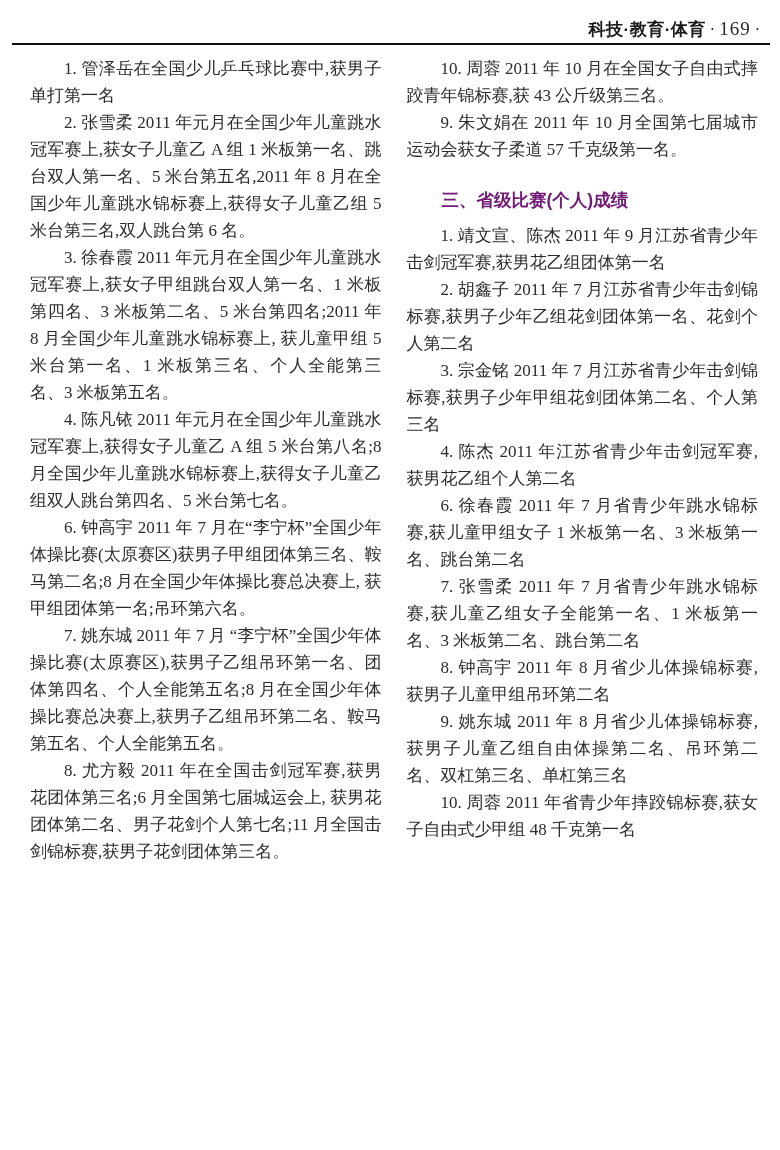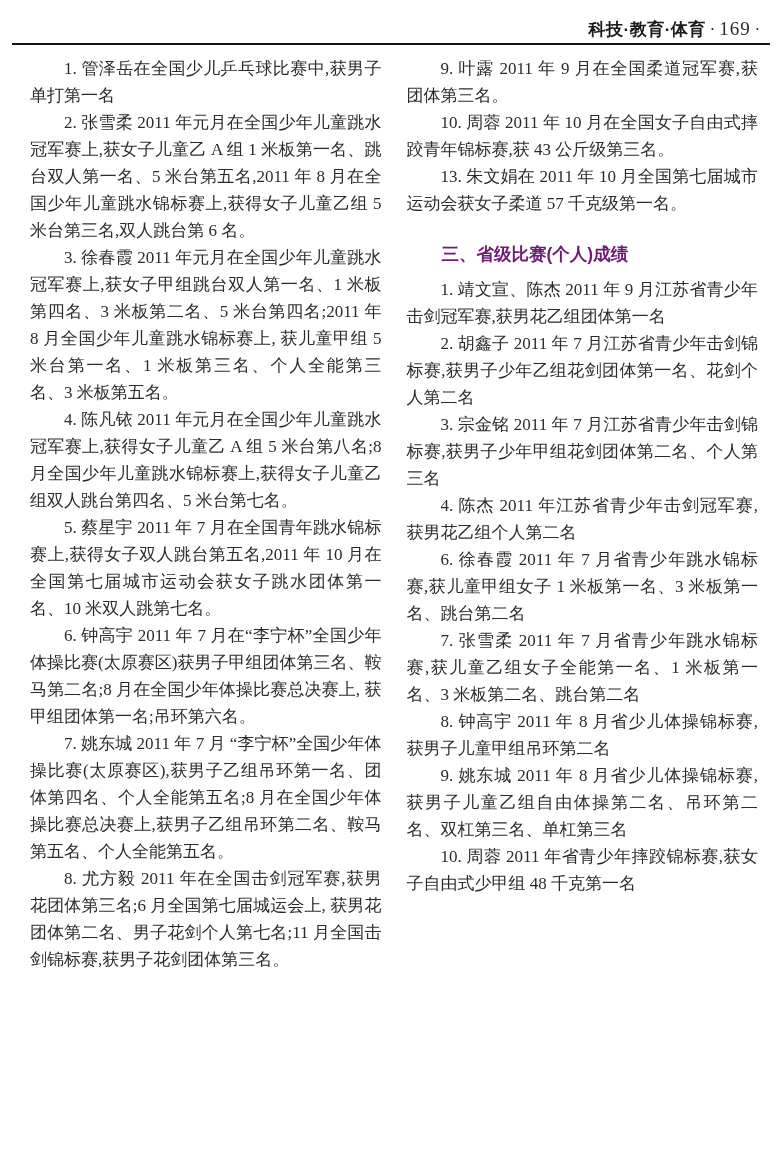--- a/index.html
+++ b/index.html
@@ -90,31 +90,29 @@
   </div>
 
   <div class="top-rule"></div>
 
   <div class="columns">
     <div class="col">
         <p class="para">1. 管泽岳在全国少儿乒乓球比赛中,获男子单打第一名</p>
         <p class="para">2. 张雪柔 2011 年元月在全国少年儿童跳水冠军赛上,获女子儿童乙 A 组 1 米板第一名、跳台双人第一名、5 米台第五名,2011 年 8 月在全国少年儿童跳水锦标赛上,获得女子儿童乙组 5 米台第三名,双人跳台第 6 名。</p>
         <p class="para">3. 徐春霞 2011 年元月在全国少年儿童跳水冠军赛上,获女子甲组跳台双人第一名、1 米板第四名、3 米板第二名、5 米台第四名;2011 年 8 月全国少年儿童跳水锦标赛上, 获儿童甲组 5 米台第一名、1 米板第三名、个人全能第三名、3 米板第五名。</p>
         <p class="para">4. 陈凡铱 2011 年元月在全国少年儿童跳水冠军赛上,获得女子儿童乙 A 组 5 米台第八名;8 月全国少年儿童跳水锦标赛上,获得女子儿童乙组双人跳台第四名、5 米台第七名。</p>
-        <p class="para">5. 蔡星宇 2011 年 7 月在全国青年跳水锦标赛上,获得女子双人跳台第五名,2011 年 10 月在全国第七届城市运动会获女子跳水团体第一名、10 米双人跳第七名。</p>
         <p class="para">6. 钟高宇 2011 年 7 月在“李宁杯”全国少年体操比赛(太原赛区)获男子甲组团体第三名、鞍马第二名;8 月在全国少年体操比赛总决赛上, 获甲组团体第一名;吊环第六名。</p>
         <p class="para">7. 姚东城 2011 年 7 月 “李宁杯”全国少年体操比赛(太原赛区),获男子乙组吊环第一名、团体第四名、个人全能第五名;8 月在全国少年体操比赛总决赛上,获男子乙组吊环第二名、鞍马第五名、个人全能第五名。</p>
         <p class="para">8. 尤方毅 2011 年在全国击剑冠军赛,获男花团体第三名;6 月全国第七届城运会上, 获男花团体第二名、男子花剑个人第七名;11 月全国击剑锦标赛,获男子花剑团体第三名。</p>
       </div>
 
     <div class="col">
       <div>
-          <p class="para">9. 叶露 2011 年 9 月在全国柔道冠军赛,获团体第三名。</p>
           <p class="para">10. 周蓉 2011 年 10 月在全国女子自由式摔跤青年锦标赛,获 43 公斤级第三名。</p>
-          <p class="para">13. 朱文娟在 2011 年 10 月全国第七届城市运动会获女子柔道 57 千克级第一名。</p>
+          <p class="para">9. 朱文娟在 2011 年 10 月全国第七届城市运动会获女子柔道 57 千克级第一名。</p>
         </div>
       <h3 class="section-heading">三、省级比赛(个人)成绩</h3>
       <div>
           <p class="para">1. 靖文宣、陈杰 2011 年 9 月江苏省青少年击剑冠军赛,获男花乙组团体第一名</p>
           <p class="para">2. 胡鑫子 2011 年 7 月江苏省青少年击剑锦标赛,获男子少年乙组花剑团体第一名、花剑个人第二名</p>
           <p class="para">3. 宗金铭 2011 年 7 月江苏省青少年击剑锦标赛,获男子少年甲组花剑团体第二名、个人第三名</p>
           <p class="para">4. 陈杰 2011 年江苏省青少年击剑冠军赛,获男花乙组个人第二名</p>
           <p class="para">6. 徐春霞 2011 年 7 月省青少年跳水锦标赛,获儿童甲组女子 1 米板第一名、3 米板第一名、跳台第二名</p>
           <p class="para">7. 张雪柔 2011 年 7 月省青少年跳水锦标赛,获儿童乙组女子全能第一名、1 米板第一名、3 米板第二名、跳台第二名</p>
           <p class="para">8. 钟高宇 2011 年 8 月省少儿体操锦标赛,获男子儿童甲组吊环第二名</p>

